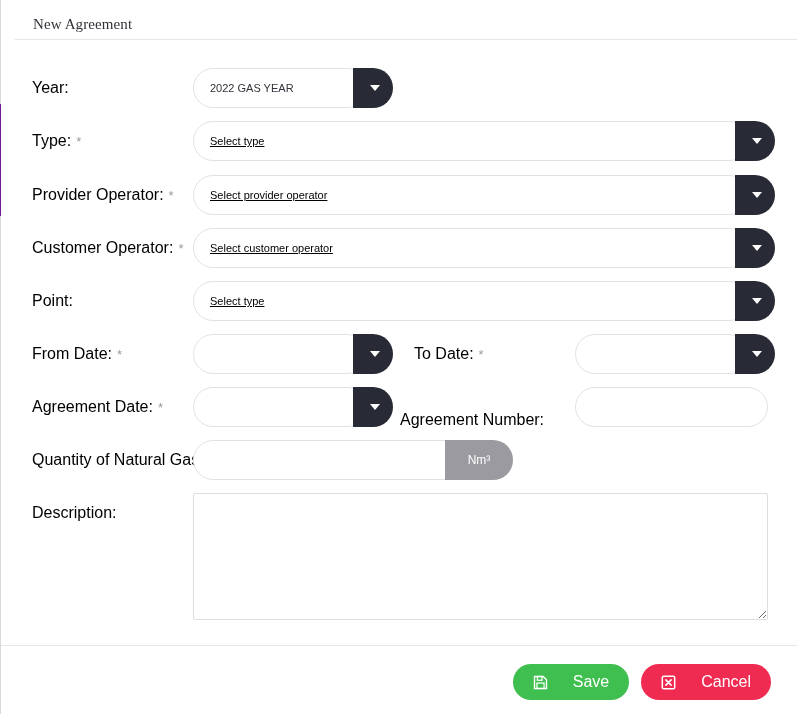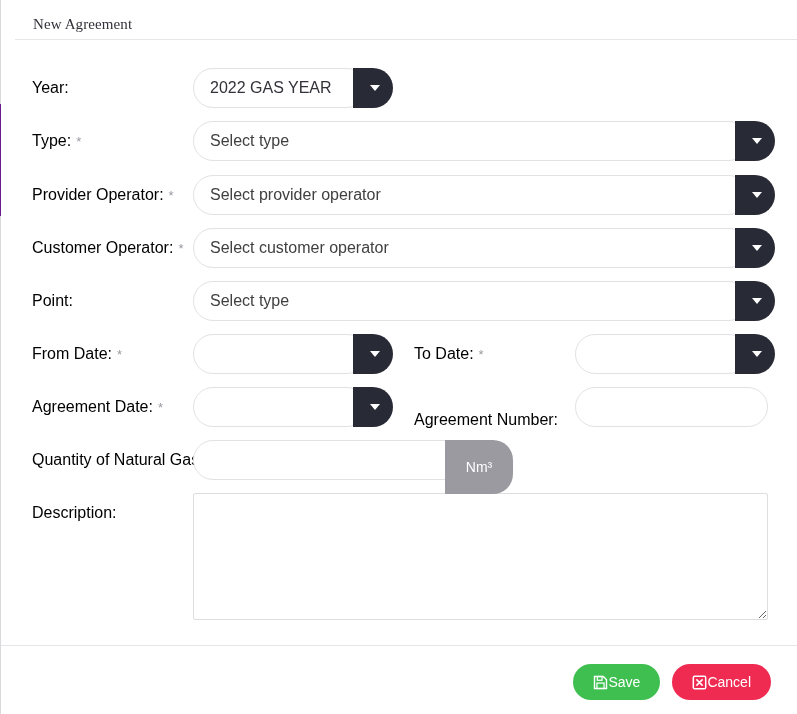--- a/index.html
+++ b/index.html
@@ -83,27 +83,27 @@
   }
   .box {
     flex: 1 1 auto;
     height: 40px;
     border: 1px solid #e2e2e6;
     border-radius: 20px;
     background: #ffffff;
     display: flex;
     align-items: center;
     padding: 0 16px;
-    font-size: 16px;
+    font-size: 11px;
     color: #32323a;
     min-width: 0;
     position: relative;
     z-index: 1;
   }
-  .box.ph { color: #404040; }
+  .box.ph { color: #000000; text-decoration: underline; }
 
   .cap {
     flex: 0 0 auto;
     width: 40px;
     height: 40px;
     background: #282a35;
     border-radius: 0 20px 20px 0;
     margin-left: -14px;
     display: flex;
     align-items: center;
@@ -116,29 +116,29 @@
     width: 0; height: 0;
     border-left: 5px solid transparent;
     border-right: 5px solid transparent;
     border-top: 6px solid #ffffff;
     margin-left: 4px;
   }
 
   .unit {
     flex: 0 0 auto;
     width: 68px;
-    height: 54px;
+    height: 40px;
     background: #9a9aa0;
     border-radius: 0 20px 20px 0;
     margin-left: -20px;
     display: flex;
     align-items: center;
     justify-content: center;
     color: #ffffff;
-    font-size: 14px;
+    font-size: 12px;
     position: relative;
     z-index: 2;
   }
 
   .plain {
     height: 40px;
     border: 1px solid #e2e2e6;
     border-radius: 20px;
     background: #ffffff;
     padding: 0 16px;
@@ -176,24 +176,24 @@
     right: 26px; top: 18px;
     display: flex;
     gap: 12px;
   }
   .btn {
     height: 36px;
     border: none;
     border-radius: 18px;
     display: inline-flex;
     align-items: center;
-    gap: 0;
+    gap: 25px;
     padding: 0 20px;
     font-family: "Liberation Sans", sans-serif;
-    font-size: 14px;
+    font-size: 16px;
     color: #ffffff;
     cursor: pointer;
   }
   .btn-save   { background: #3fbf50; }
   .btn-cancel { background: #ef2b52; }
   .btn svg { display: block; }
 </style>
 </head>
 <body>
 
@@ -294,21 +294,21 @@
       <div style="position:absolute;left:31px;">
         <span>Agreement Date:</span><span class="req">*</span>
       </div>
       <div class="field" style="left:192px;width:200px;">
         <div class="box"></div>
         <div class="cap">
           <span class="caret"></span>
         </div>
       </div>
 
-      <div style="position:absolute;left:413px;margin-top:26px;">
+      <div style="position:absolute;left:399px;margin-top:26px;">
         <span>Agreement Number:</span>
       </div>
       <div class="plain" style="position:absolute;left:574px;width:193px;"></div>
     </div>
 
     <div class="row" style="top:388px;">
       <div style="position:absolute;left:31px;">
         <span>Quantity of Natural Gas:</span>
       </div>
       <div class="field" style="left:192px;width:320px;">

